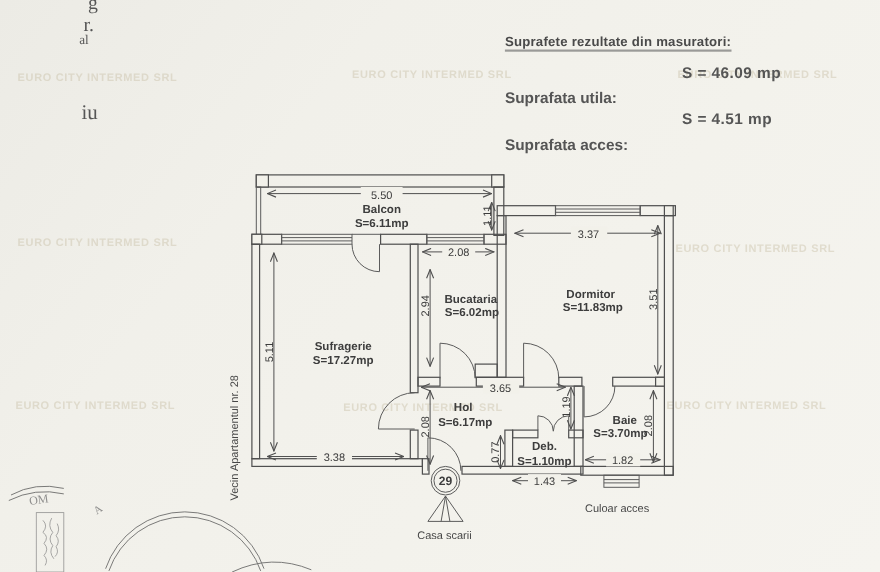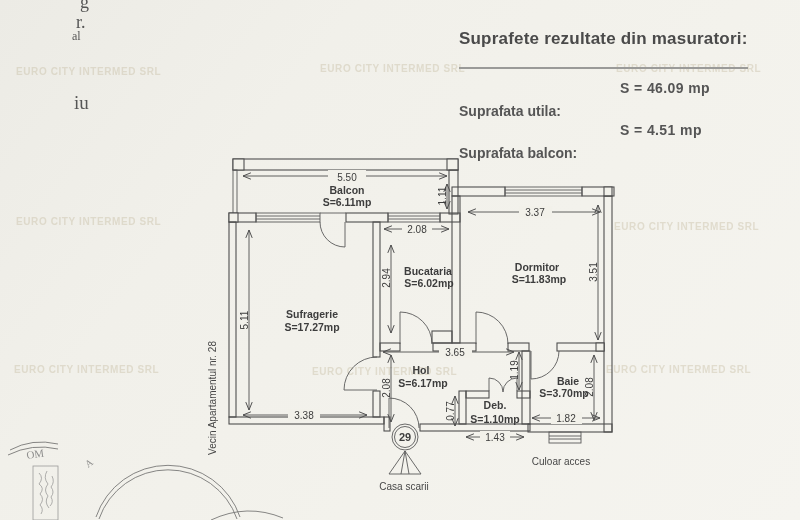--- a/index.html
+++ b/index.html
@@ -4,22 +4,22 @@
 <style>
   html,body{margin:0;padding:0;background:#d8d6d0;}
   .page{
     position:relative;width:800px;height:520px;overflow:hidden;
     background:linear-gradient(128deg,#ecebe5 0%,#f1f0ea 30%,#f3f2ec 62%,#f5f4ef 100%);
     font-family:"Liberation Sans",sans-serif;
   }
   
   .hdr{position:absolute;left:459px;top:29px;width:320px;color:#4c4c4c;}
   .hdr-title{
-    display:inline-block;font-size:17px;font-weight:700;letter-spacing:.2px;
-    border-bottom:2px solid #9a9a98;padding-bottom:18px;margin-bottom:10px;color:#4a4a4a;
+    display:inline-block;font-size:12px;font-weight:700;letter-spacing:.2px;
+    border-bottom:2px solid #9a9a98;padding-bottom:0;margin-bottom:10px;color:#4a4a4a;
   }
   .mrow{display:flex;line-height:19px;font-weight:700;font-size:14px;color:#555;}
   .mlabel{width:161px;margin-top:23px;}
   .mvalue{font-size:14px;letter-spacing:.4px;}
   
   .wm{
     position:absolute;font-size:10px;font-weight:700;letter-spacing:.6px;white-space:nowrap;
     color:rgba(198,189,163,.42);pointer-events:none;
   }
   
@@ -57,21 +57,21 @@
   <div class="frag" style="left:72px;top:29px;font-size:12px">al</div>
   <div class="frag" style="left:74px;top:92px;font-size:19px">iu</div>
 
   <div class="hdr">
     <div class="hdr-title">Suprafete rezultate din masuratori:</div>
     <div class="mrow">
       <span class="mlabel">Suprafata utila:</span>
       <span class="mvalue">S = 46.09 mp</span>
     </div>
     <div class="mrow">
-      <span class="mlabel">Suprafata balcon:</span>
+      <span class="mlabel">Suprafata acces:</span>
       <span class="mvalue">S = 4.51 mp</span>
     </div>
   </div>
 
   <svg class="plan-svg" width="800" height="520" viewBox="0 0 800 520">
     <defs>
       <pattern id="hatch" width="6" height="12" patternUnits="userSpaceOnUse" patternTransform="rotate(45)">
         <line x1="0" y1="0" x2="0" y2="12" stroke="#8c8c8c" stroke-width="1"></line>
       </pattern>
       <marker id="da" markerWidth="9" markerHeight="8" refX="8.4" refY="4" orient="auto-start-reverse" markerUnits="userSpaceOnUse">

